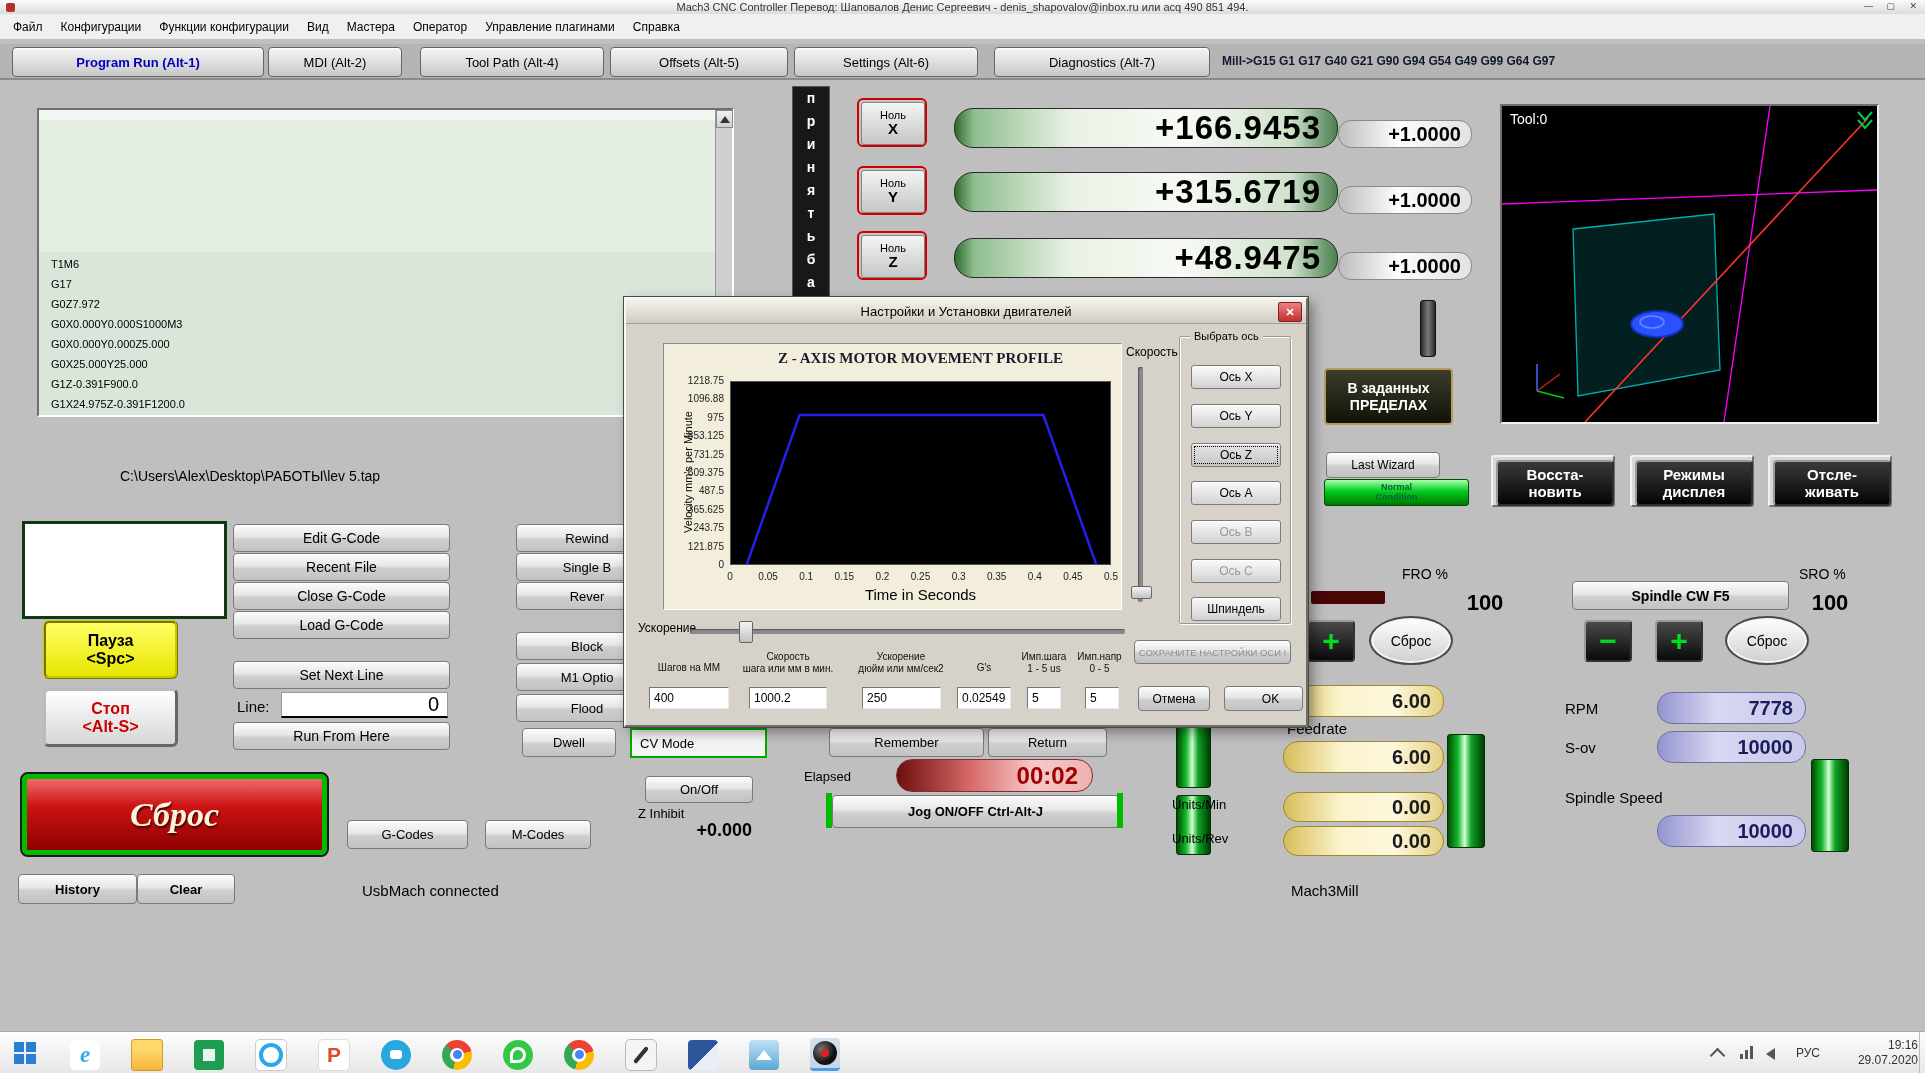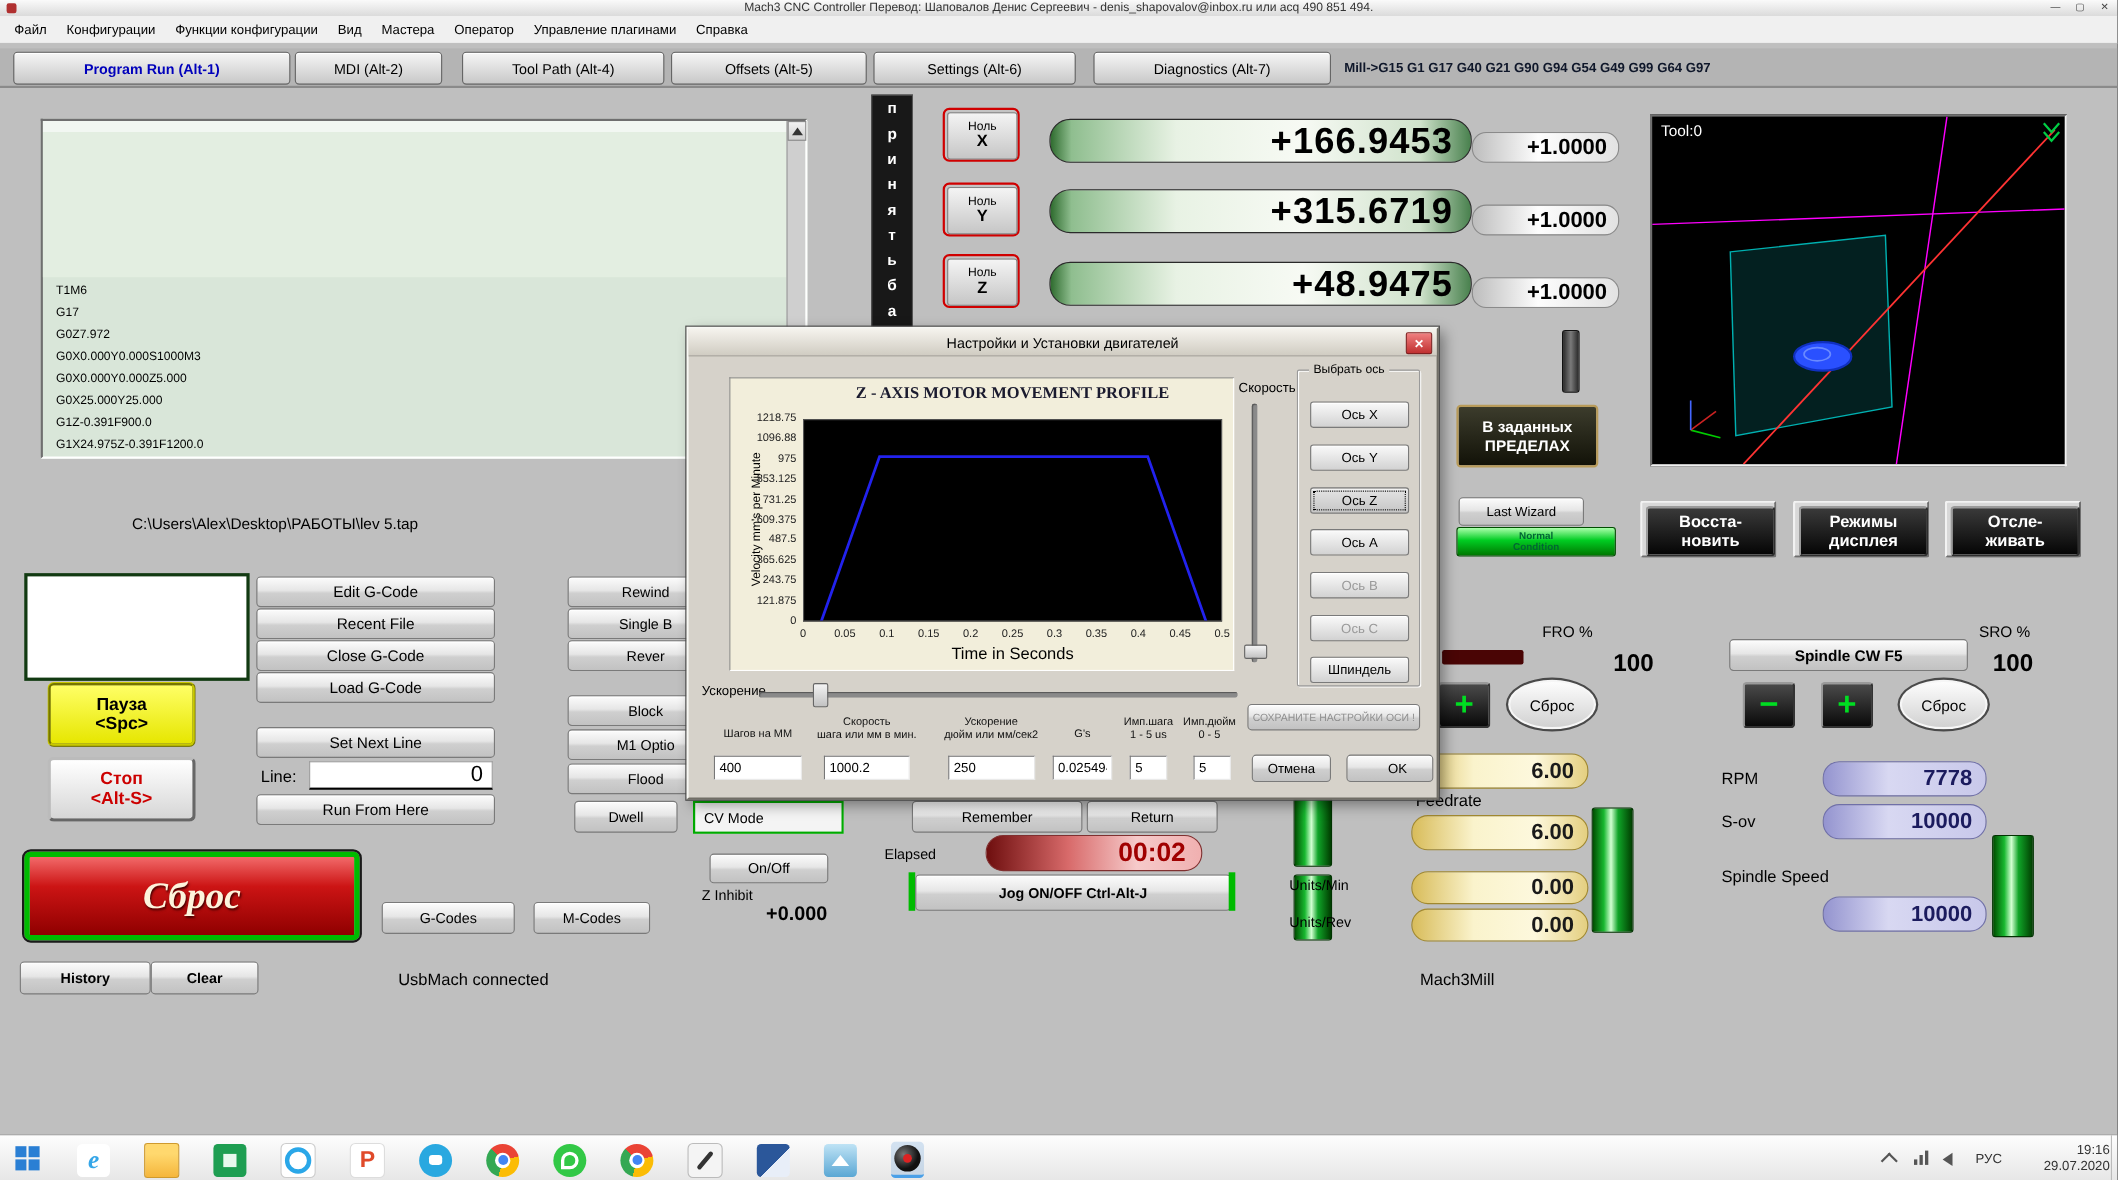--- a/index.html
+++ b/index.html
@@ -358,21 +358,21 @@
     <div class="abs flabel" style="left:215px;top:352px;width:120px;">
       <span style="display:block;">Ускорение</span>
       <span style="display:block;">дюйм или мм/сек2</span>
     </div>
     <div class="abs flabel" style="left:338px;top:363px;width:40px;">G's</div>
     <div class="abs flabel" style="left:383px;top:352px;width:70px;">
       <span style="display:block;">Имп.шага</span>
       <span style="display:block;">1 - 5 us</span>
     </div>
     <div class="abs flabel" style="left:441px;top:352px;width:65px;">
-      <span style="display:block;">Имп.дюйм</span>
+      <span style="display:block;">Имп.напр</span>
       <span style="display:block;">0 - 5</span>
     </div>
 
     <input class="abs dfield" style="left: 23px; top: 388px; width: 80px; height: 22px; box-sizing: border-box;" readonly="" value="400">
     <input class="abs dfield" style="left: 123px; top: 388px; width: 78px; height: 22px; box-sizing: border-box;" readonly="" value="1000.2">
     <input class="abs dfield" style="left: 236px; top: 388px; width: 79px; height: 22px; box-sizing: border-box;" readonly="" value="250">
     <input class="abs dfield" style="left: 331px; top: 388px; width: 54px; height: 22px; box-sizing: border-box;" readonly="" value="0.025494">
     <input class="abs dfield" style="left: 401px; top: 388px; width: 34px; height: 22px; box-sizing: border-box;" readonly="" value="5">
     <input class="abs dfield" style="left: 459px; top: 388px; width: 34px; height: 22px; box-sizing: border-box;" readonly="" value="5">
 

